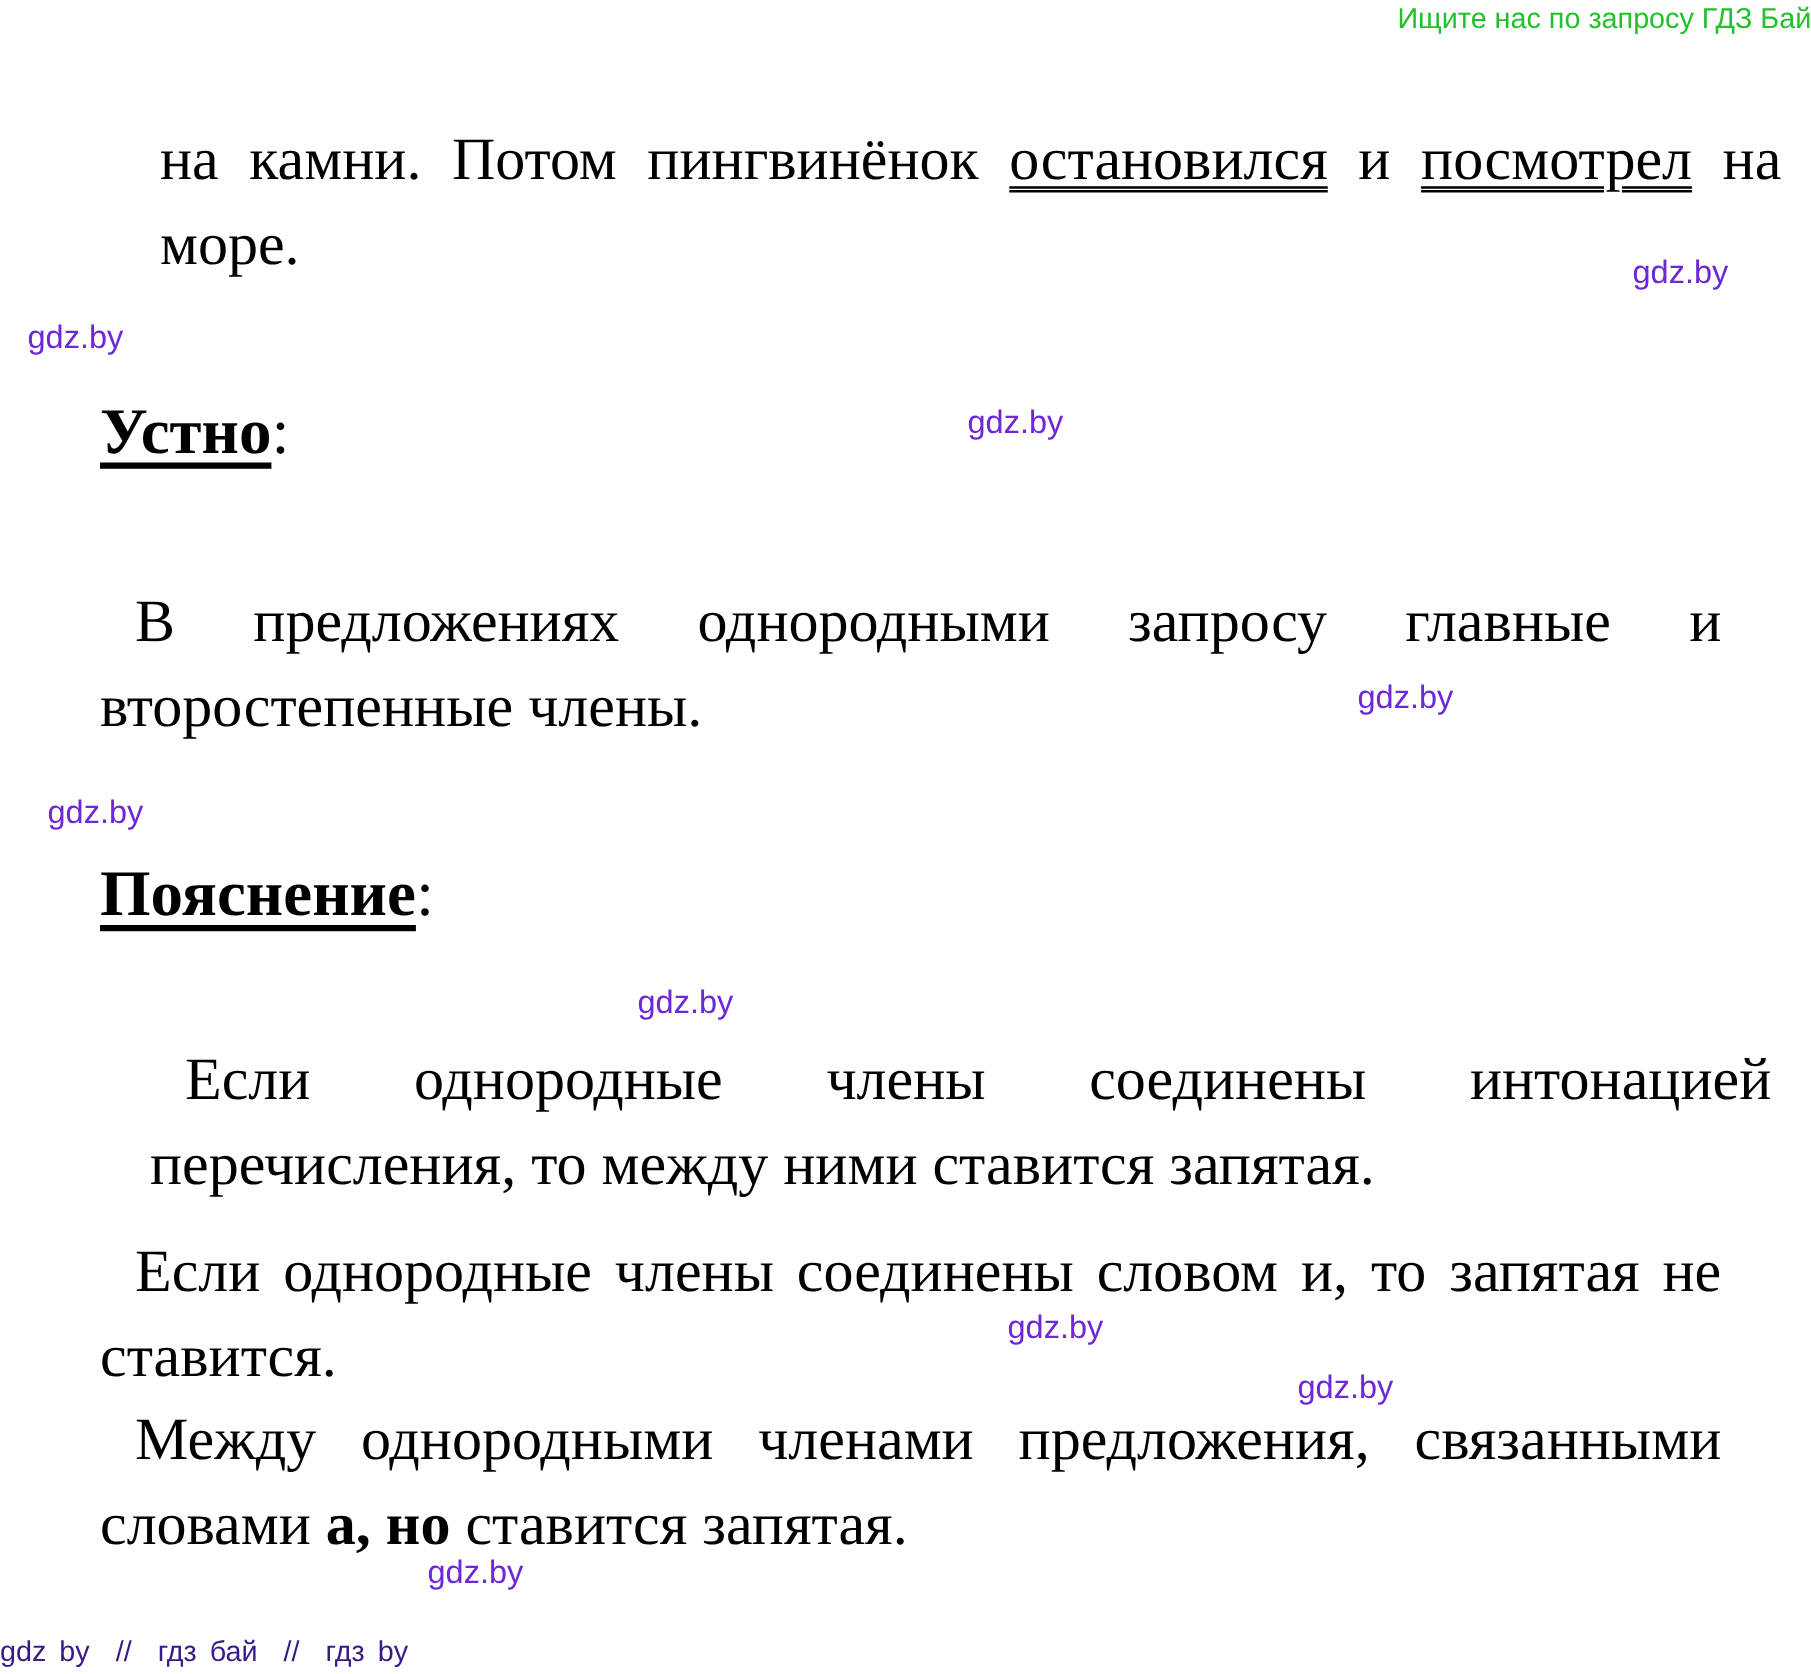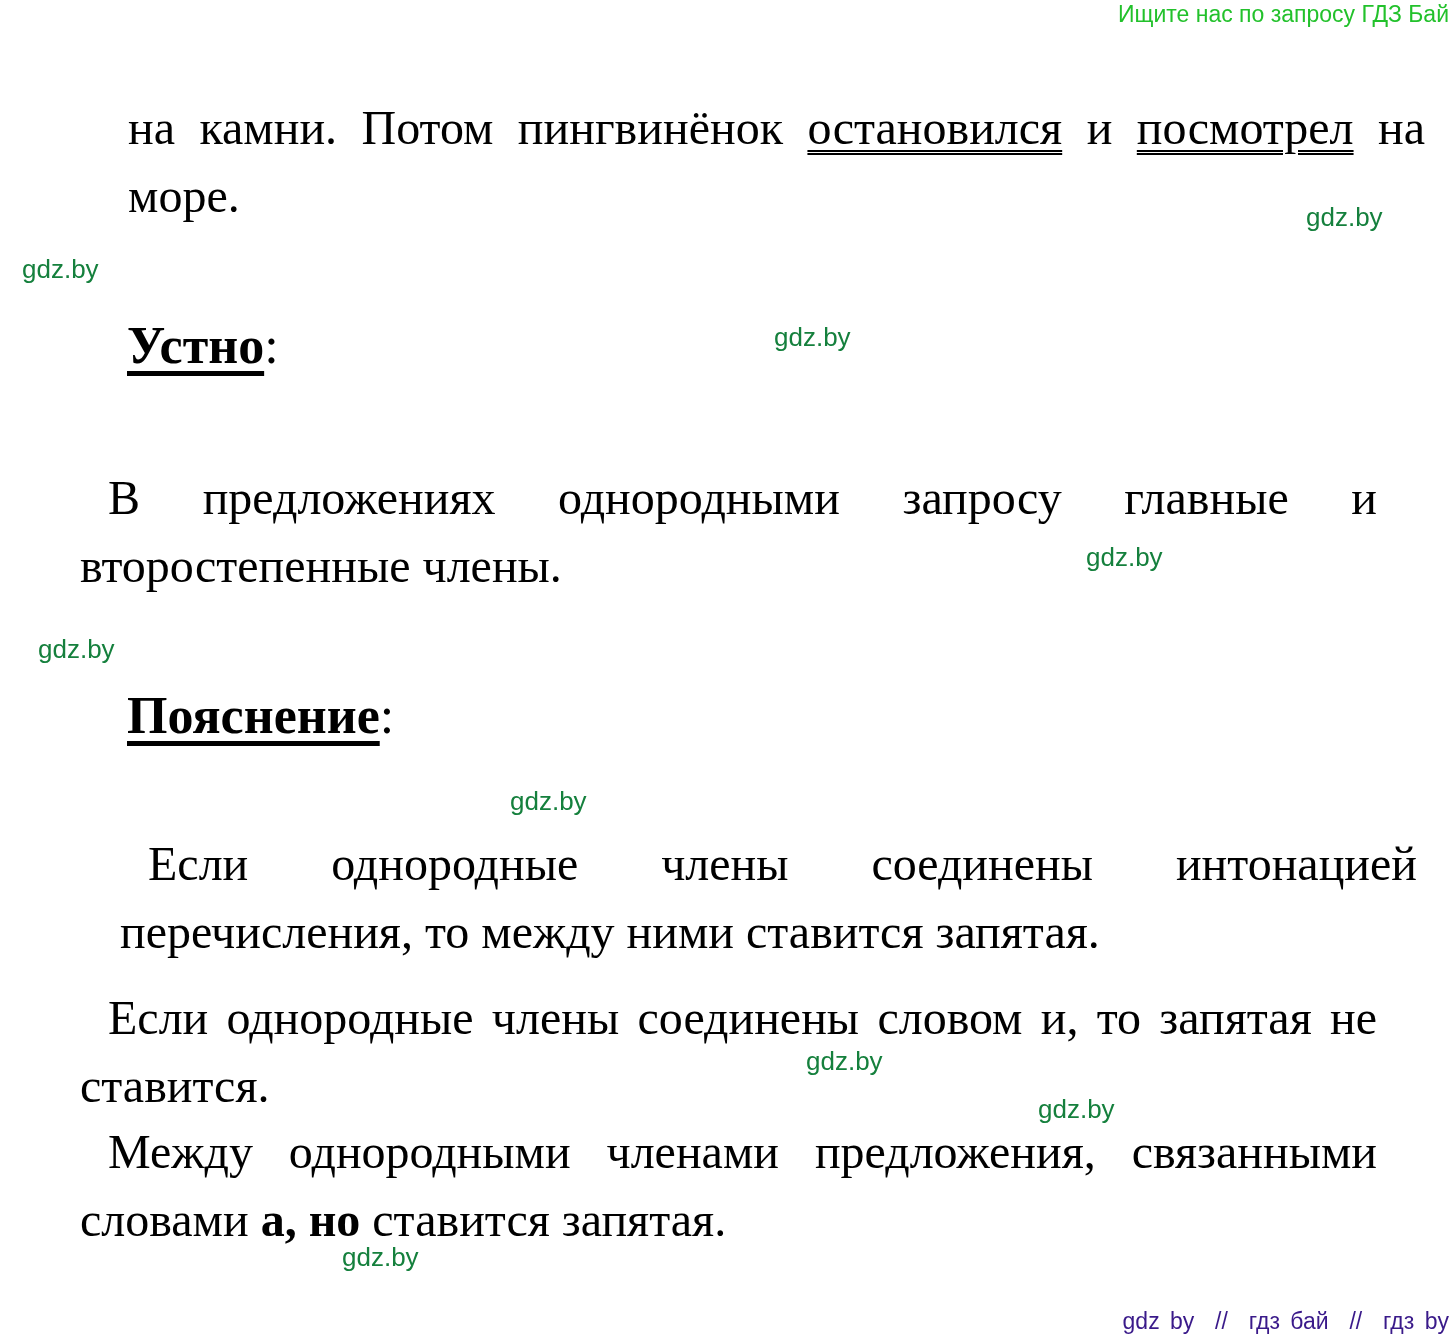--- a/index.html
+++ b/index.html
@@ -3,43 +3,42 @@
   <meta charset="utf-8">
   <style>
     html, body { margin: 0; padding: 0; background: #ffffff; }
     body { width: 1449px; height: 1339px; position: relative; overflow: hidden; }
     .top-banner {
       position: absolute; left: 0; right: 0; top: 0; text-align: right;
       font-family: "Liberation Sans", sans-serif; font-size: 23px; color: #22c12b;
       line-height: 28px;
     }
     .bottom-banner {
-      position: absolute; left: 0; right: 0; top: 1306px; text-align: right;
+      position: absolute; left: 0; right: 0; top: 1306px; text-align: left;
       font-family: "Liberation Sans", sans-serif; font-size: 23px; color: #3a1a8a;
       line-height: 30px; word-spacing: 4px;
     }
     .wm {
       position: absolute; font-family: "Liberation Sans", sans-serif;
-      font-size: 26px; color: #15803d; line-height: 30px; text-align: right;
+      font-size: 26px; color: #6d28d9; line-height: 30px; text-align: right;
     }
     .para {
       position: absolute; left: 80px; width: 1297px;
       font-family: "Liberation Serif", serif; font-size: 48px; color: #000;
       line-height: 68px; text-align: justify; text-align-last: left;
     }
     .indent { text-indent: 28px; }
     .dbl {
       text-decoration: underline; text-decoration-style: double;
       text-decoration-thickness: 2px; text-underline-offset: 6px;
     }
     .heading {
       position: absolute; left: 80px;
       font-family: "Liberation Serif", serif; font-size: 52px; color: #000;
       line-height: 60px;
-      margin-left: 47px;
     }
     .heading .h-word { font-weight: bold; text-decoration: underline; text-decoration-thickness: 5px; text-underline-offset: 8px; }
     .bold { font-weight: bold; }
   </style>
 </head>
 <body>
 
 <div class="top-banner">Ищите нас по запросу ГДЗ Бай</div>
 
 <div class="para" style="top:94px;margin-left:48px;"><span>на камни. Потом пингвинёнок </span><span class="dbl">остановился</span><span> и </span><span class="dbl">посмотрел</span><span> на море.</span></div>

